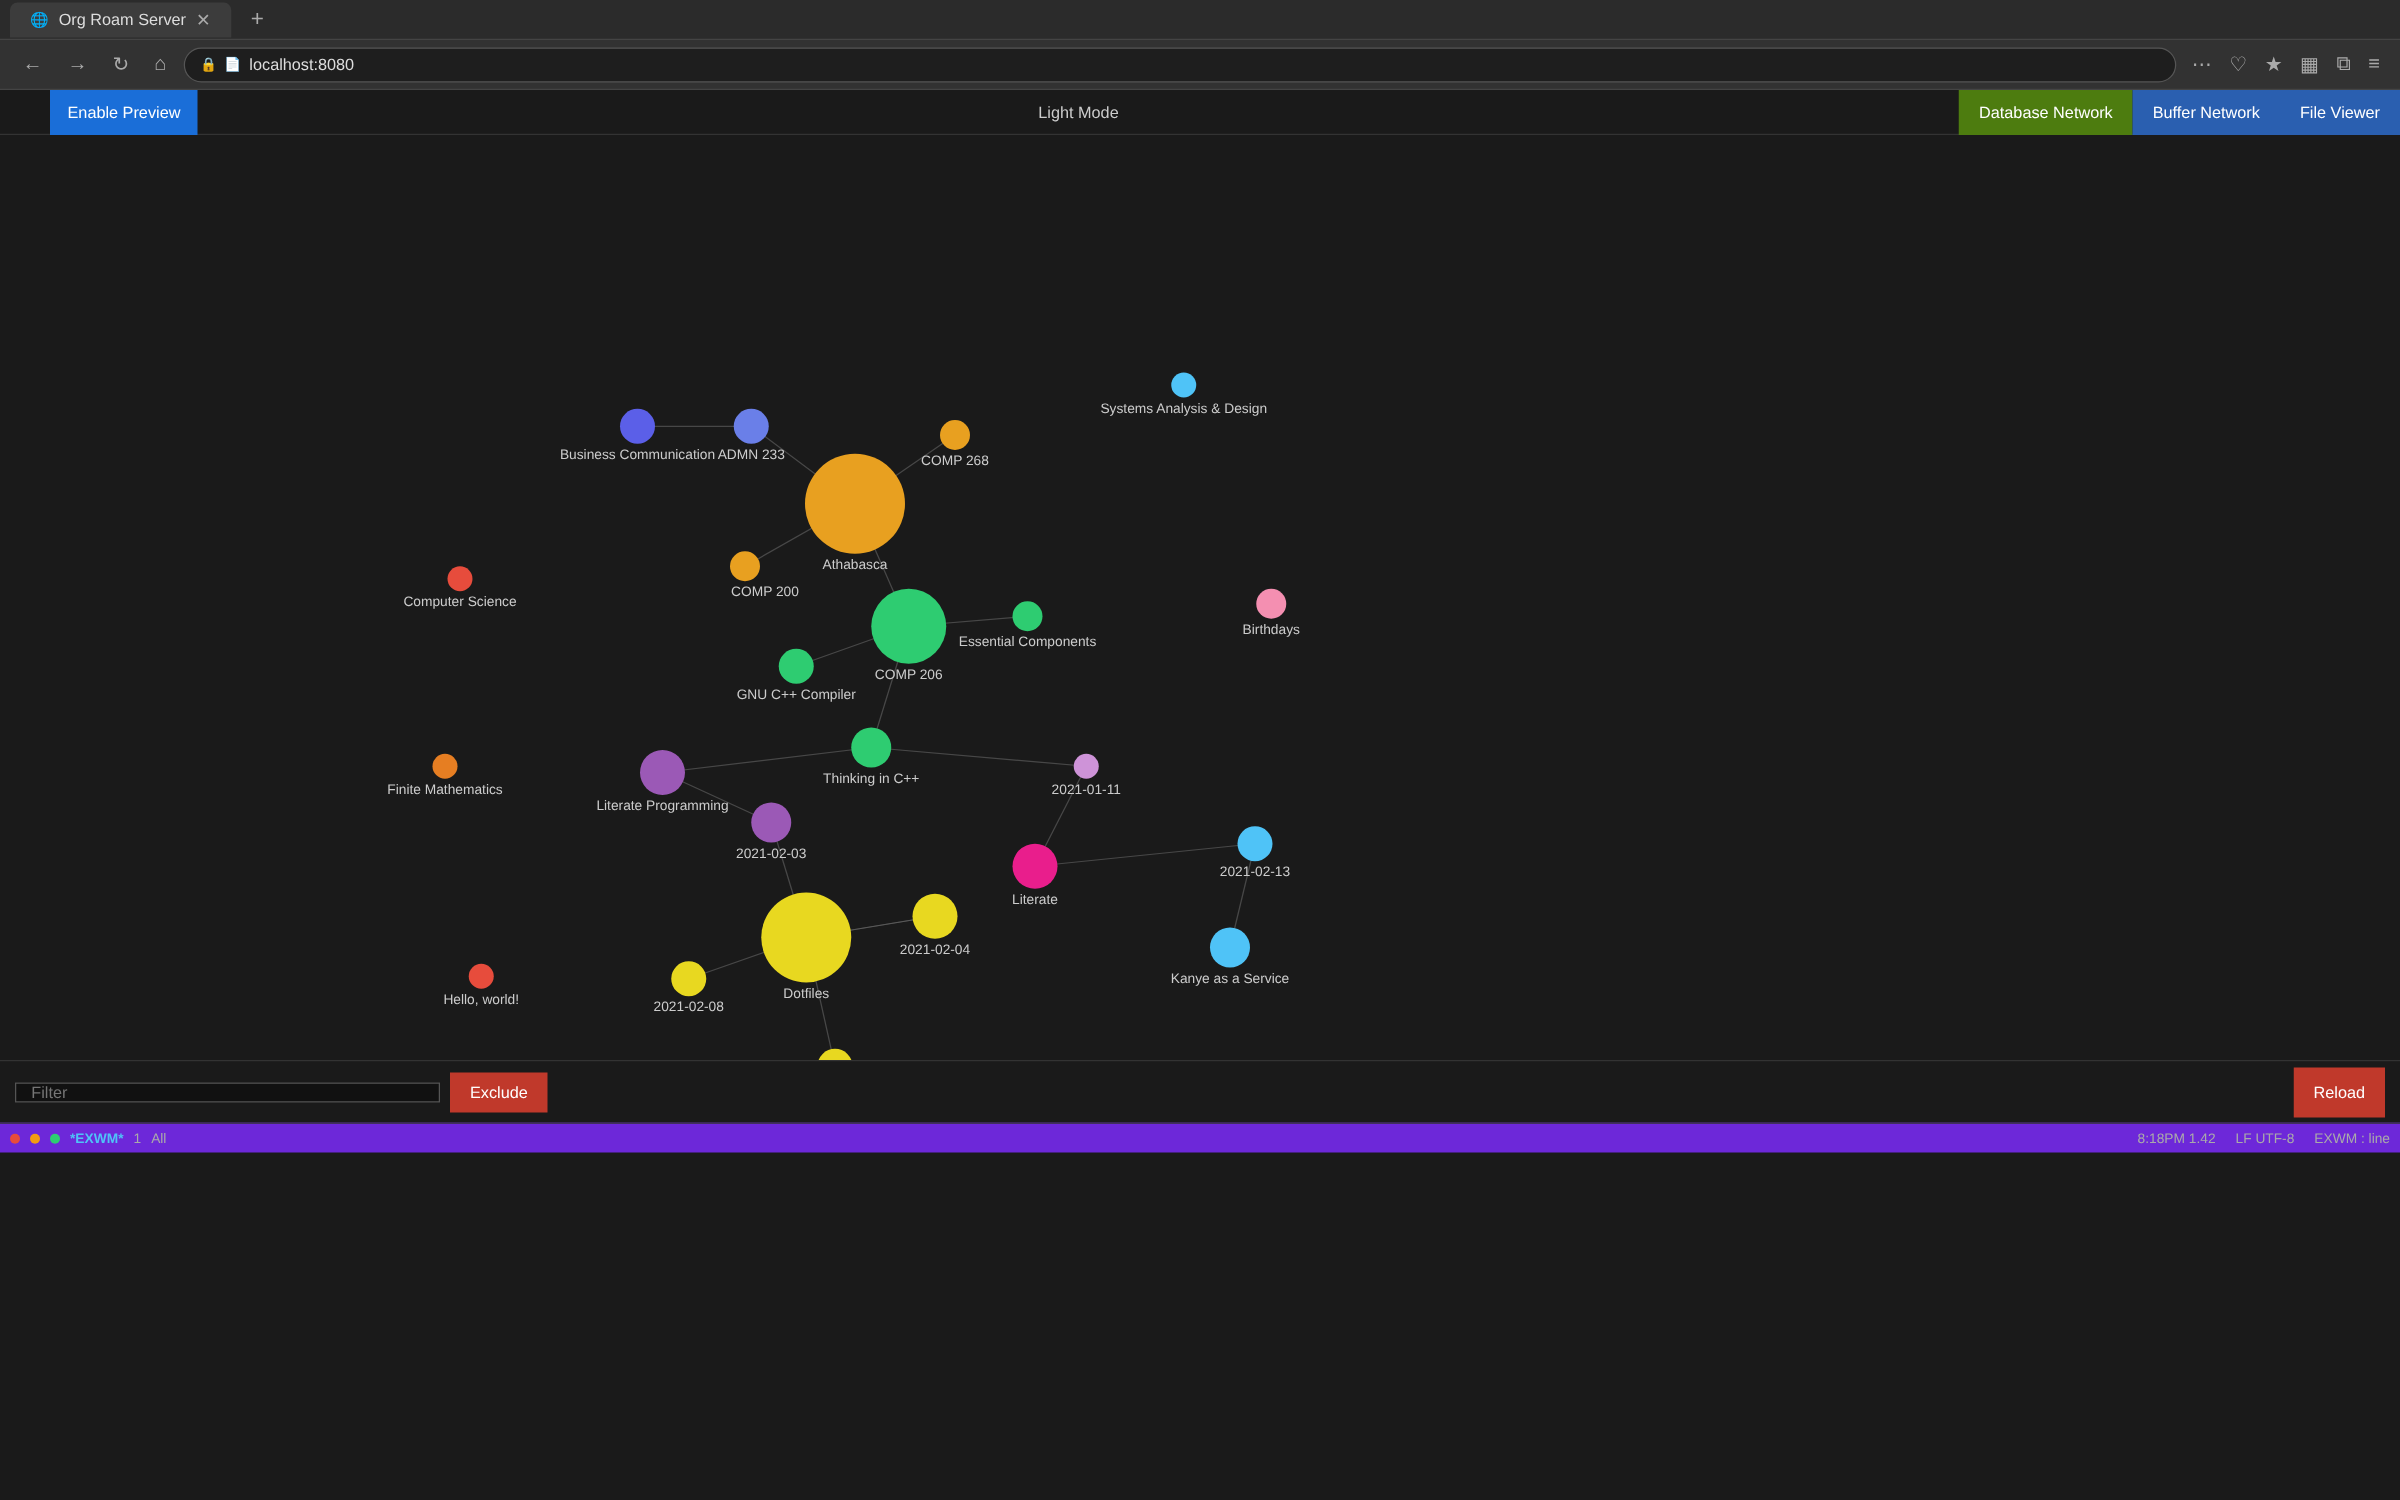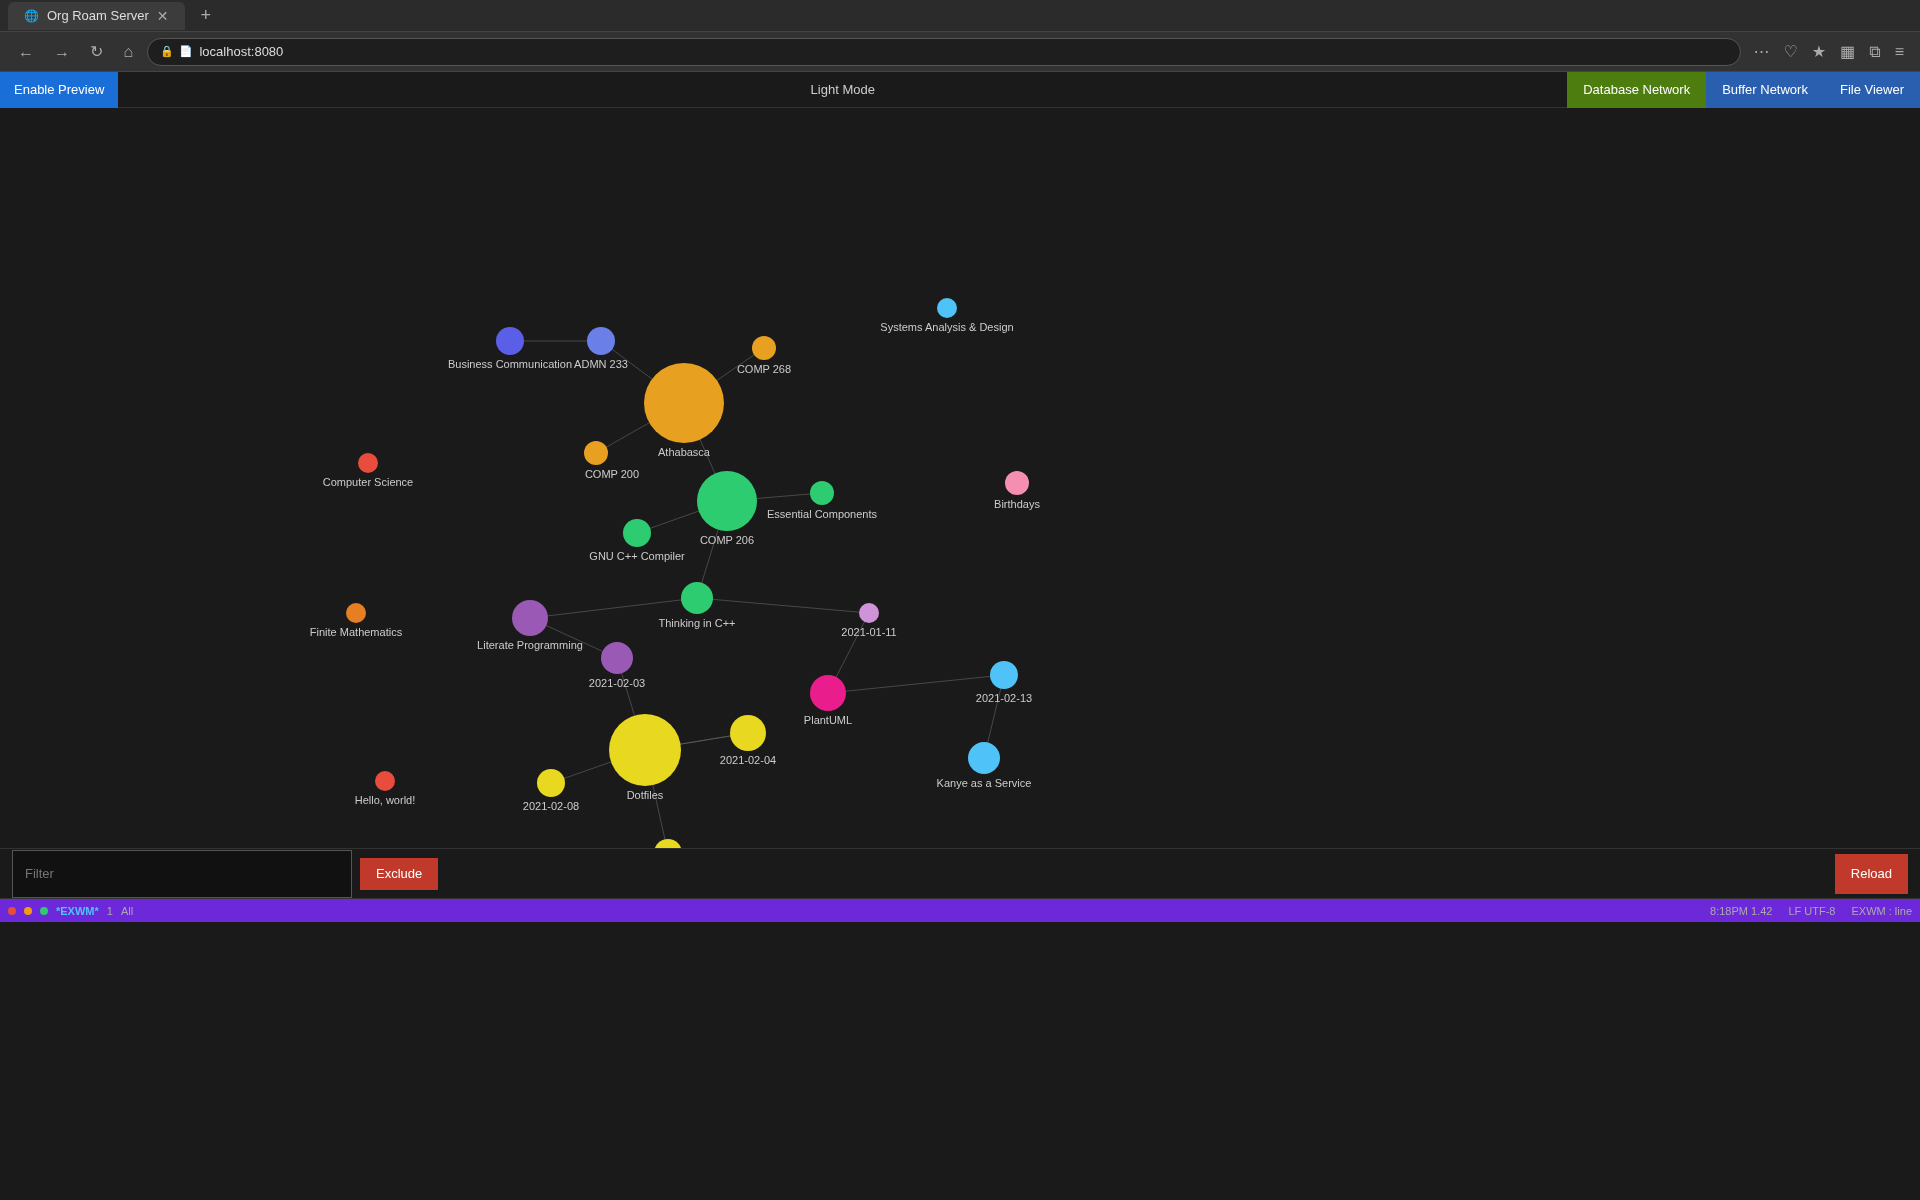--- a/index.html
+++ b/index.html
@@ -57,20 +57,21 @@
     .toolbar-icons { display: flex; gap: 6px; align-items: center; color: #aaa; font-size: 16px; }
     .toolbar-icon { cursor: pointer; padding: 4px; }
 
     
     .app-bar {
       background: #1a1a1a;
       height: 36px;
       display: flex;
       align-items: center;
       border-bottom: 1px solid #333;
+      padding-left: 40px;
     }
     .enable-preview-btn {
       background: #1a6ed8;
       color: white;
       border: none;
       padding: 8px 14px;
       cursor: pointer;
       height: 36px;
       font-size: 13px;
       font-weight: 500;
@@ -130,21 +131,21 @@
       gap: 8px;
       border-top: 1px solid #333;
     }
     .filter-input {
       background: #111;
       border: 1px solid #555;
       color: #ccc;
       padding: 6px 12px;
       font-size: 13px;
       width: 340px;
-      height: 48px;
+      height: 16px;
       outline: none;
     }
     .exclude-btn {
       background: #c0392b;
       color: white;
       border: none;
       padding: 6px 16px;
       cursor: pointer;
       font-size: 13px;
       height: 32px;
@@ -283,21 +284,21 @@
       <div class="node-label" style="left: 727px; top: 426px;">COMP 206</div>
       <div class="node-label" style="left: 822px; top: 400px;">Essential Components</div>
       <div class="node-label" style="left: 1017px; top: 390px;">Birthdays</div>
       <div class="node-label" style="left: 637px; top: 442px;">GNU C++ Compiler</div>
       <div class="node-label" style="left: 697px; top: 509px;">Thinking in C++</div>
       <div class="node-label" style="left: 530px; top: 531px;">Literate Programming</div>
       <div class="node-label" style="left: 356px; top: 518px;">Finite Mathematics</div>
       <div class="node-label" style="left: 617px; top: 569px;">2021-02-03</div>
       <div class="node-label" style="left: 869px; top: 518px;">2021-01-11</div>
       <div class="node-label" style="left: 1004px; top: 584px;">2021-02-13</div>
-      <div class="node-label" style="left: 828px; top: 606px;">PlantUML</div>
+      <div class="node-label" style="left: 828px; top: 606px;">Literate</div>
       <div class="node-label" style="left: 645px; top: 681px;">Dotfiles</div>
       <div class="node-label" style="left: 748px; top: 646px;">2021-02-04</div>
       <div class="node-label" style="left: 551px; top: 692px;">2021-02-08</div>
       <div class="node-label" style="left: 984px; top: 669px;">Kanye as a Service</div>
       <div class="node-label" style="left: 385px; top: 686px;">Hello, world!</div>
     </div>
 </div>
 
 <div class="filter-bar">
   <input class="filter-input" placeholder="Filter" style="">

